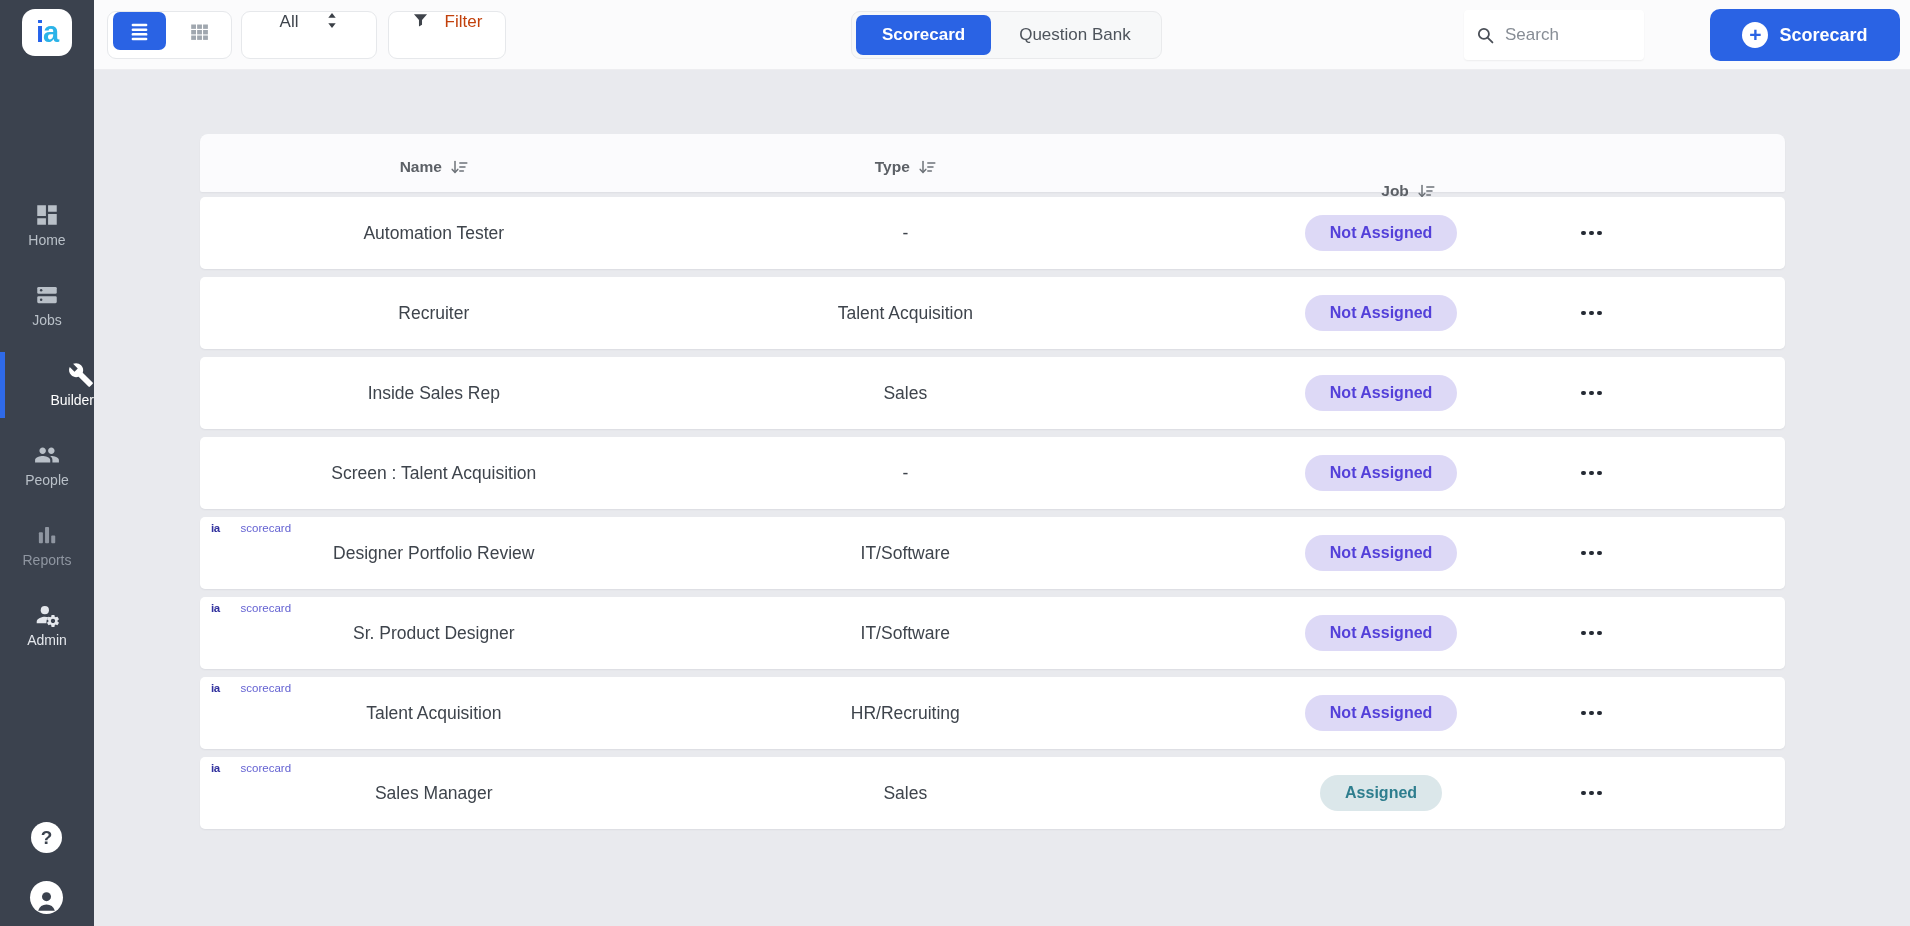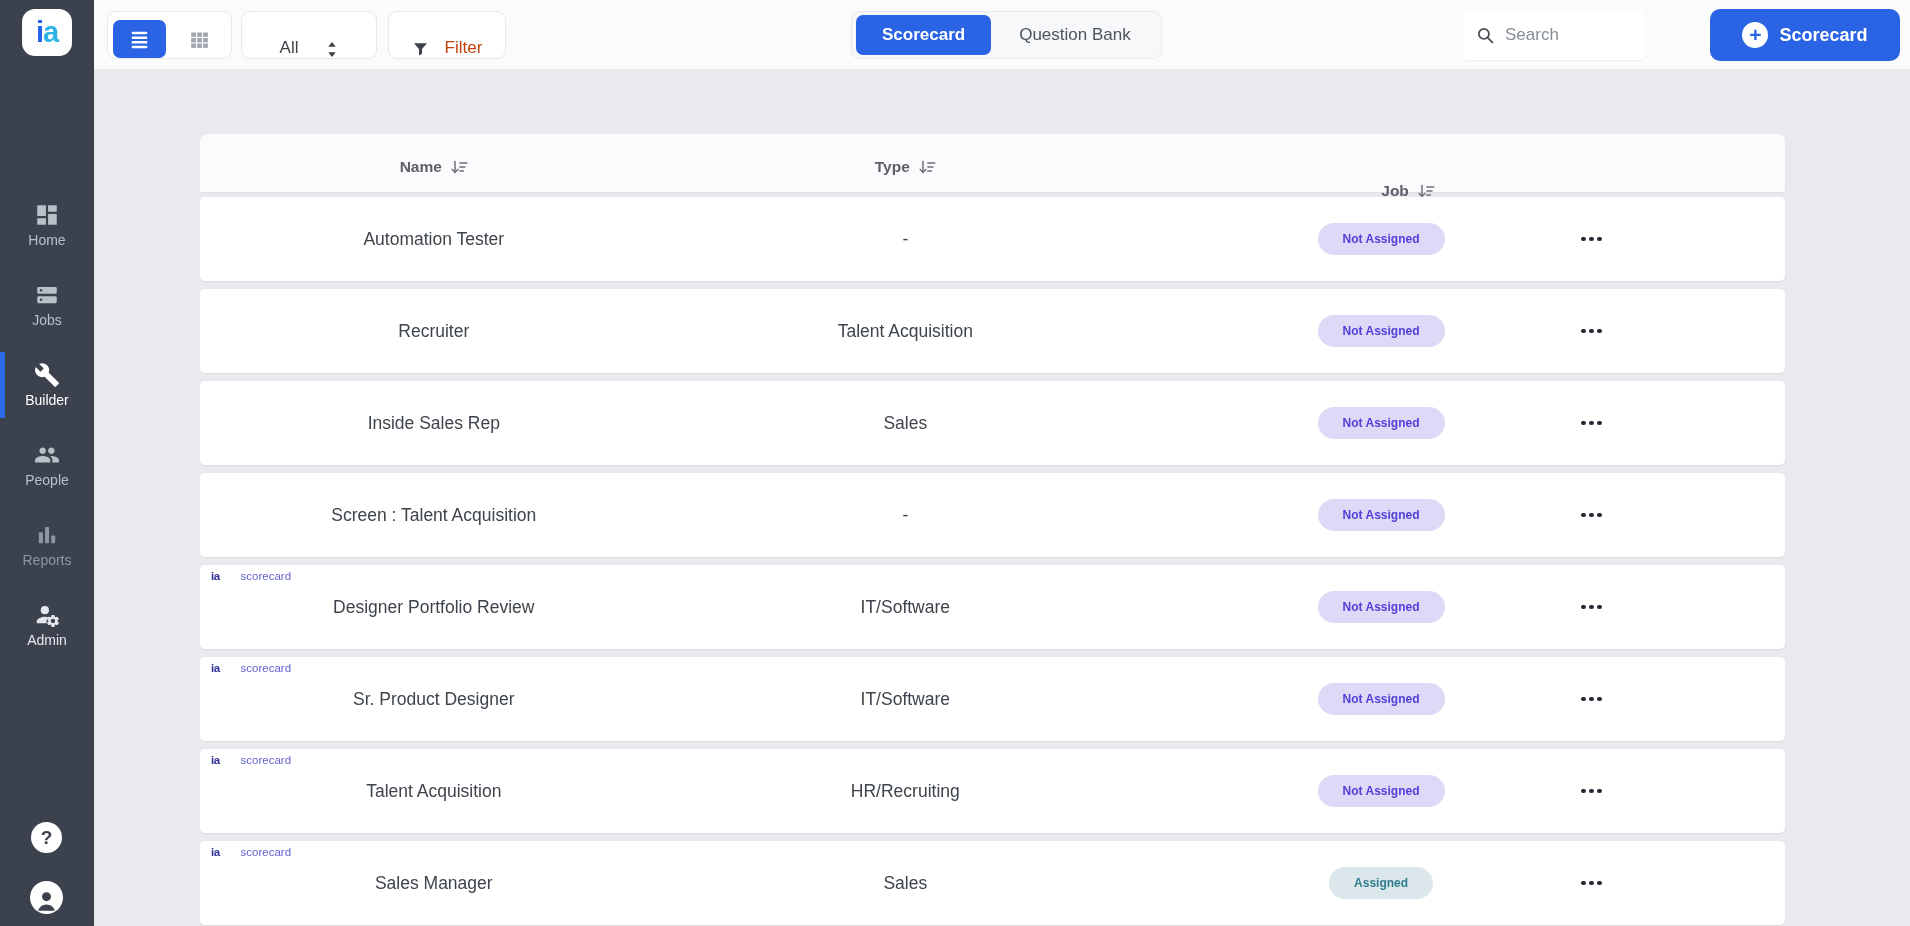--- a/index.html
+++ b/index.html
@@ -9,34 +9,34 @@
   .sidebar { position:fixed; left:0; top:0; width:94px; height:926px; background:#3b424e; z-index:10; }
   .logo { position:absolute; top:9px; left:22px; width:50px; height:47px; background:#fff; border-radius:13px;
           display:flex; align-items:center; justify-content:center; font-weight:800; font-size:29px; cursor:pointer; letter-spacing:-1px;}
   .logo .logo-i { color:#2563eb; }
   .logo .logo-a { color:#2bb3e8; }
   .nav { position:absolute; top:185px; left:0; right:0; }
   .nav-item { height:80px; display:flex; flex-direction:column; align-items:center; justify-content:center; 
               color:#b9c0c8; position:relative; cursor:pointer; }
   .nav-item svg { width:26px; height:26px; }
   .nav-label { font-size:14px; }
-  .nav-item.active { color:#ffffff; }
+  .nav-item.active { color:#ffffff;align-items:flex-end; }
   .nav-item.active::before { content:''; position:absolute; left:0; top:7px; bottom:7px; width:5px; background:#2f6ae8; }
   .nav-item:nth-child(5) { color:#8f96a1; }
   .nav-item:nth-child(6) { color:#e4e7ec; }
   .help-btn { position:absolute; bottom:73px; left:31px; width:31px; height:31px; border-radius:50%; background:#fff;
               color:#3b424e; display:flex; align-items:center; justify-content:center; font-weight:700; font-size:19px; cursor:pointer; }
   .account-btn { position:absolute; bottom:12px; left:30px; width:33px; height:33px; border-radius:50%; background:#fff;
                  display:flex; align-items:flex-end; justify-content:center; overflow:hidden; cursor:pointer; }
   .account-btn svg { width:27px; height:27px; display:block; }
 
   
   .topbar { position:fixed; left:94px; top:0; width:1816px; height:70px; background:#fbfbfc; border-bottom:1px solid #ededf0; z-index:5; }
   .ctl { position:absolute; top:11px; height:48px; background:#fff; border:1px solid #e6e8eb; border-radius:9px;
-         display:flex; align-items:flex-end; }
+         display:flex; align-items:flex-start; }
   .view-toggle { left:13px; width:125px; padding:0 5px; gap:7px; }
   .vt-btn { width:54px; height:38px; border-radius:7px; display:flex; align-items:center; justify-content:center; cursor:pointer; border:none; background:transparent; }
   .vt-btn.active { background:#2a63e4; }
   .vt-btn svg { width:21px; height:21px; }
   .select-ctl { left:147px; width:136px; justify-content:center; gap:28px; font-size:17px; color:#3e444c; cursor:pointer; }
   .filter-ctl { left:294px; width:118px; justify-content:center; gap:16px; font-size:17px; color:#c2410c; cursor:pointer; }
 
   .tabs { position:absolute; left:757px; top:11px; height:48px; background:#f7f8f9; border:1px solid #e9eaec; border-radius:9px;
           display:flex; align-items:center; padding:0 4px; gap:2px; }
   .tab { padding:0 26px; height:40px; display:flex; align-items:center; font-size:17px; color:#4e545c; border-radius:7px; cursor:pointer; white-space:nowrap; }
@@ -52,27 +52,27 @@
   .plus-circle { width:26px; height:26px; background:#fff; color:#2a63e4; border-radius:50%; display:flex; align-items:center;
                  justify-content:center; font-size:21px; font-weight:700; line-height:1; padding-bottom:2px; }
 
   
   .content { position:fixed; left:94px; top:70px; width:1816px; height:856px; background:#e9eaee; overflow:hidden; }
   .table { position:absolute; left:106px; top:64px; width:1585px; --cols:29.5% 30% 26.5% 14%; }
   .thead { height:58px; background:#fbfbfd; border-radius:8px 8px 2px 2px; display:grid; grid-template-columns:var(--cols);
            box-shadow:0 1px 2px rgba(16,24,40,.05); }
   .th { display:flex; align-items:center; justify-content:center; gap:8px; color:#5c6066; font-weight:700; font-size:15.5px; cursor:pointer; }
   .th:nth-child(3) { transform:translateX(55px);margin-top:48px; }
-  .row { height:84px; margin-top:8px; background:#fff; border-radius:5px; display:grid; grid-template-columns:var(--cols);
+  .row { height:72px; margin-top:8px; background:#fff; border-radius:5px; display:grid; grid-template-columns:var(--cols);
          position:relative; box-shadow:0 1px 2px rgba(16,24,40,.06); }
   .rows > .row:first-child { margin-top:5px; }
   .cell { display:flex; align-items:center; justify-content:center; font-size:17.5px; color:#3e444c; }
   .cell.job { transform:translateX(28px); }
   .cell.menu { justify-content:flex-start; padding-left:10px; }
-  .pill { padding:9px 25px; border-radius:999px; font-weight:700; font-size:12px; white-space:nowrap; }
+  .pill { padding:9px 25px; border-radius:999px; font-weight:700; font-size:16px; white-space:nowrap; }
   .pill.not_assigned { color:#5340d9; background:#ddd9f6; }
   .pill.assigned { color:#2e7e8e; background:#dbe7ea; }
   .dots { display:flex; gap:3.5px; background:none; border:none; cursor:pointer; padding:8px; }
   .dots i { width:4.5px; height:4.5px; border-radius:50%; background:#242a33; display:block; }
   .badge-mini { position:absolute; top:5px; left:11px; display:flex; align-items:center; gap:21px; font-size:11.5px; }
   .badge-mini .mini-ia { font-weight:800; color:#31319e; letter-spacing:-0.5px; }
   .badge-mini .mini-label { color:#6462d2; }
 </style>
 </head>
 <body>

